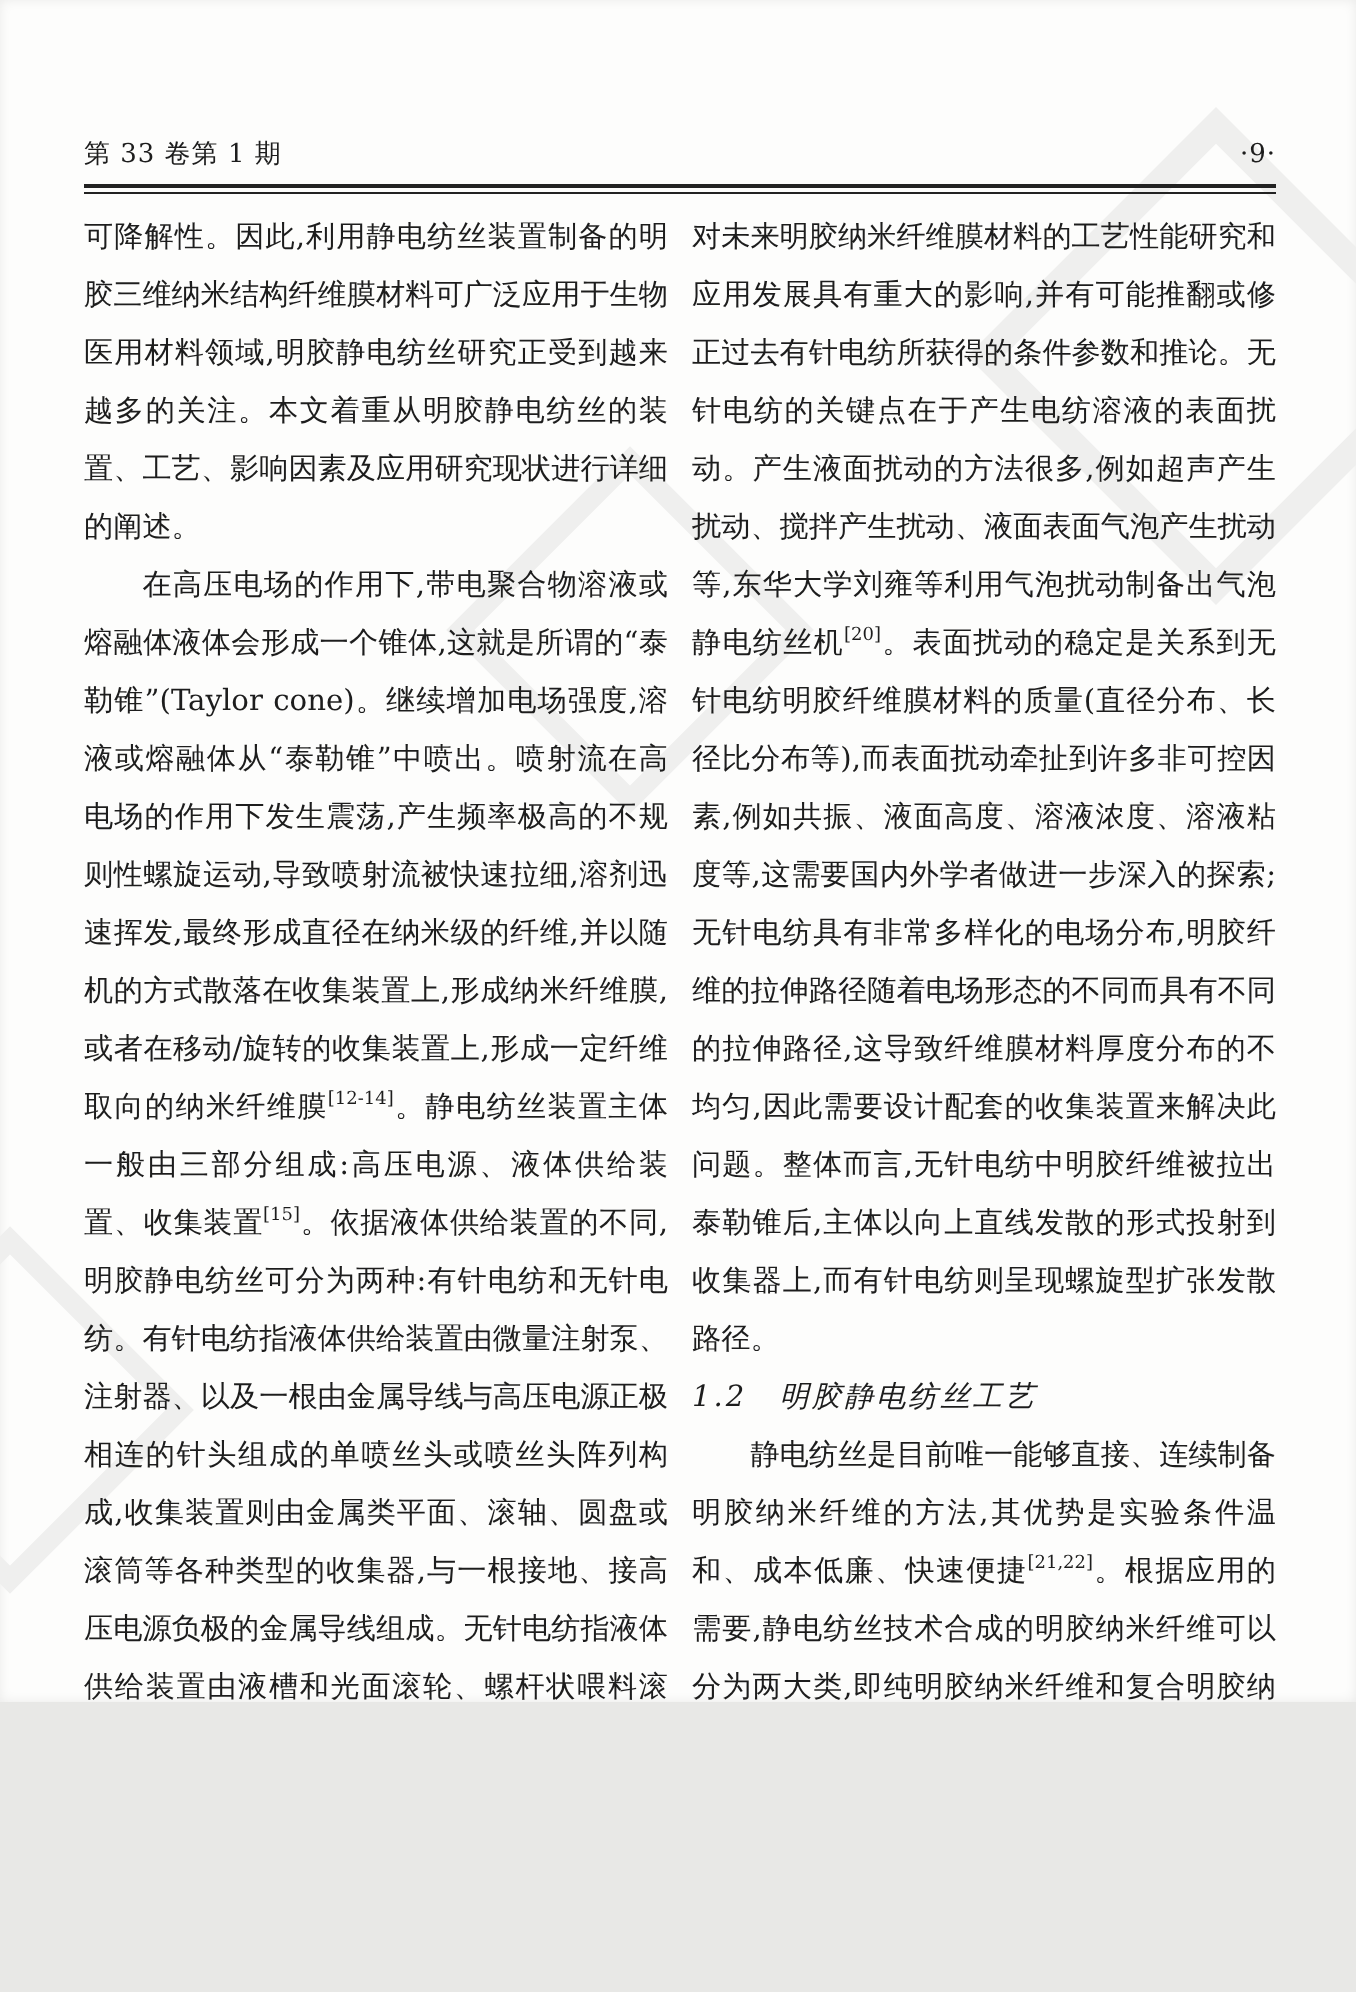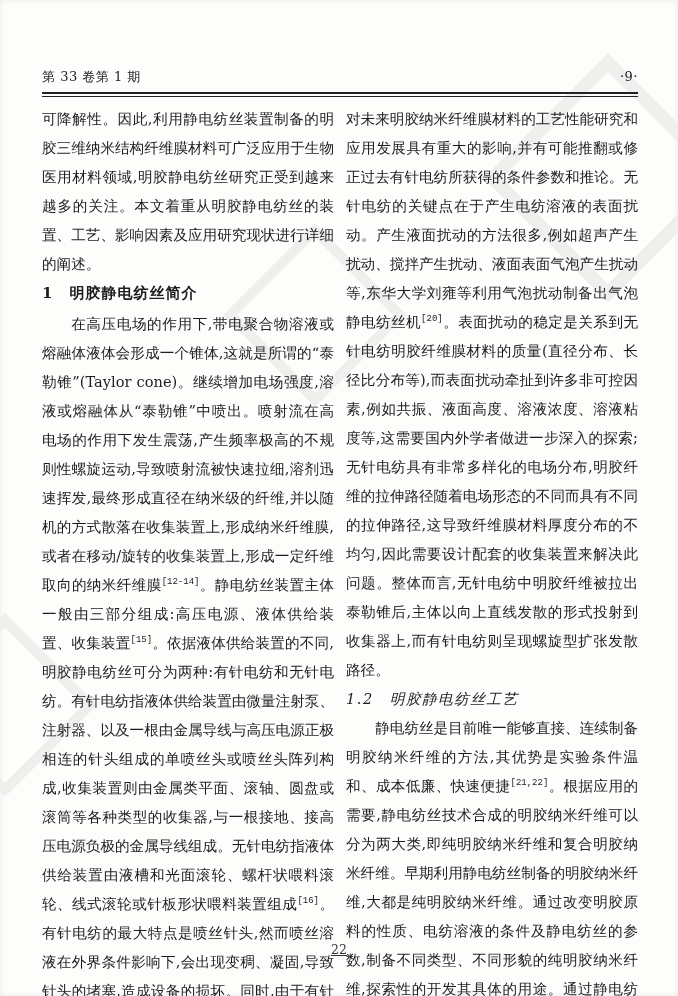--- a/index.html
+++ b/index.html
@@ -1,19 +1,19 @@
 <!DOCTYPE html>
 <html><head>
 <meta charset="utf-8">
 <style>
   html, body { margin: 0; padding: 0; background: #e8e8e6; }
   .page {
     position: relative;
     width: 678px;
-    height: 996px;
+    height: 851px;
     margin: 0 auto;
     background: #fdfdfc;
     color: #1d1d1d;
     font-family: "DejaVu Serif", "Liberation Serif", serif;
     overflow: hidden;
     box-shadow: inset 0 0 6px rgba(0,0,0,0.08);
   }
   
   .header {
     position: absolute;
@@ -51,21 +51,21 @@
   }
   .col {
     width: 292px;
     font-size: 14.6px;
     line-height: 29px;
     text-align: justify;
     text-justify: inter-character;
   }
   .col p { margin: 0; }
   .col p.indent { text-indent: 2em; }
-  .col sup { font-size: 9px; line-height: 0; font-family: Liberation Mono, monospace; }
+  .col sup { font-size: 9px; line-height: 0; }
   h2.sec {
     margin: 1px 0 1px 0;
     font-size: 15px;
     font-weight: bold;
     line-height: 29px;
     letter-spacing: 1px;
   }
   h3.subsec {
     margin: 0;
     font-size: 14.6px;
@@ -95,21 +95,20 @@
 
   <div class="header">
     <span>第 33 卷第 1 期</span>
     <span>·9·</span>
   </div>
   <div class="double-rule"></div>
 
   <div class="columns">
     <div class="col">
       <p class="noindent">可降解性。因此,利用静电纺丝装置制备的明胶三维纳米结构纤维膜材料可广泛应用于生物医用材料领域,明胶静电纺丝研究正受到越来越多的关注。本文着重从明胶静电纺丝的装置、工艺、影响因素及应用研究现状进行详细的阐述。</p>
-      <h2 class="sec">1　明胶静电纺丝简介</h2>
       <p class="indent">在高压电场的作用下,带电聚合物溶液或熔融体液体会形成一个锥体,这就是所谓的“泰勒锥”(Taylor cone)。继续增加电场强度,溶液或熔融体从“泰勒锥”中喷出。喷射流在高电场的作用下发生震荡,产生频率极高的不规则性螺旋运动,导致喷射流被快速拉细,溶剂迅速挥发,最终形成直径在纳米级的纤维,并以随机的方式散落在收集装置上,形成纳米纤维膜,或者在移动/旋转的收集装置上,形成一定纤维取向的纳米纤维膜<sup>[12-14]</sup>。静电纺丝装置主体一般由三部分组成:高压电源、液体供给装置、收集装置<sup>[15]</sup>。依据液体供给装置的不同,明胶静电纺丝可分为两种:有针电纺和无针电纺。有针电纺指液体供给装置由微量注射泵、注射器、以及一根由金属导线与高压电源正极相连的针头组成的单喷丝头或喷丝头阵列构成,收集装置则由金属类平面、滚轴、圆盘或滚筒等各种类型的收集器,与一根接地、接高压电源负极的金属导线组成。无针电纺指液体供给装置由液槽和光面滚轮、螺杆状喂料滚轮、线式滚轮或针板形状喂料装置组成<sup>[16]</sup>。有针电纺的最大特点是喷丝针头,然而喷丝溶液在外界条件影响下,会出现变稠、凝固,导致针头的堵塞,造成设备的损坏。同时,由于有针电纺喷丝针头有限,导致其生产效率较低。无针电纺是通过外界作用在明胶溶液表面产生扰动,形成波纹,在电场作用下,波纹顶端被拉伸,从而形成纳米纤维,利用收集装置进行收集。因此就纳米纤维膜材料的应用而言,无针电纺将会是较佳的量产机制,同时解决了传统有针电纺的技术瓶颈,</p>
     </div>
     <div class="col">
       <p class="noindent">对未来明胶纳米纤维膜材料的工艺性能研究和应用发展具有重大的影响,并有可能推翻或修正过去有针电纺所获得的条件参数和推论。无针电纺的关键点在于产生电纺溶液的表面扰动。产生液面扰动的方法很多,例如超声产生扰动、搅拌产生扰动、液面表面气泡产生扰动等,东华大学刘雍等利用气泡扰动制备出气泡静电纺丝机<sup>[20]</sup>。表面扰动的稳定是关系到无针电纺明胶纤维膜材料的质量(直径分布、长径比分布等),而表面扰动牵扯到许多非可控因素,例如共振、液面高度、溶液浓度、溶液粘度等,这需要国内外学者做进一步深入的探索;无针电纺具有非常多样化的电场分布,明胶纤维的拉伸路径随着电场形态的不同而具有不同的拉伸路径,这导致纤维膜材料厚度分布的不均匀,因此需要设计配套的收集装置来解决此问题。整体而言,无针电纺中明胶纤维被拉出泰勒锥后,主体以向上直线发散的形式投射到收集器上,而有针电纺则呈现螺旋型扩张发散路径。</p>
       <h3 class="subsec">1.2　明胶静电纺丝工艺</h3>
       <p class="indent">静电纺丝是目前唯一能够直接、连续制备明胶纳米纤维的方法,其优势是实验条件温和、成本低廉、快速便捷<sup>[21,22]</sup>。根据应用的需要,静电纺丝技术合成的明胶纳米纤维可以分为两大类,即纯明胶纳米纤维和复合明胶纳米纤维。早期利用静电纺丝制备的明胶纳米纤维,大都是纯明胶纳米纤维。通过改变明胶原料的性质、电纺溶液的条件及静电纺丝的参数,制备不同类型、不同形貌的纯明胶纳米纤维,探索性的开发其具体的用途。通过静电纺丝制备的纯明胶纳米纤维普遍存在着易破碎、易变性、抗潮湿性差的缺点。为了实现对明胶纳米结构、组分及性能的调控,实现明胶功能化应用的需求,采用静电纺丝制备复合明胶纤维技术的研究越来越受到人们的关注。复合明胶纳米纤维具有良好的力学、机械等许多独特的性能。鲍韡韡等利用丝素与明胶混合,在丝素/明胶质量比为 70∶30 时,电纺得到纤维形貌好,直径均匀,离散程度小的复合明胶纳</p>
     </div>
   </div>
 
   <div class="footer">22</div>

